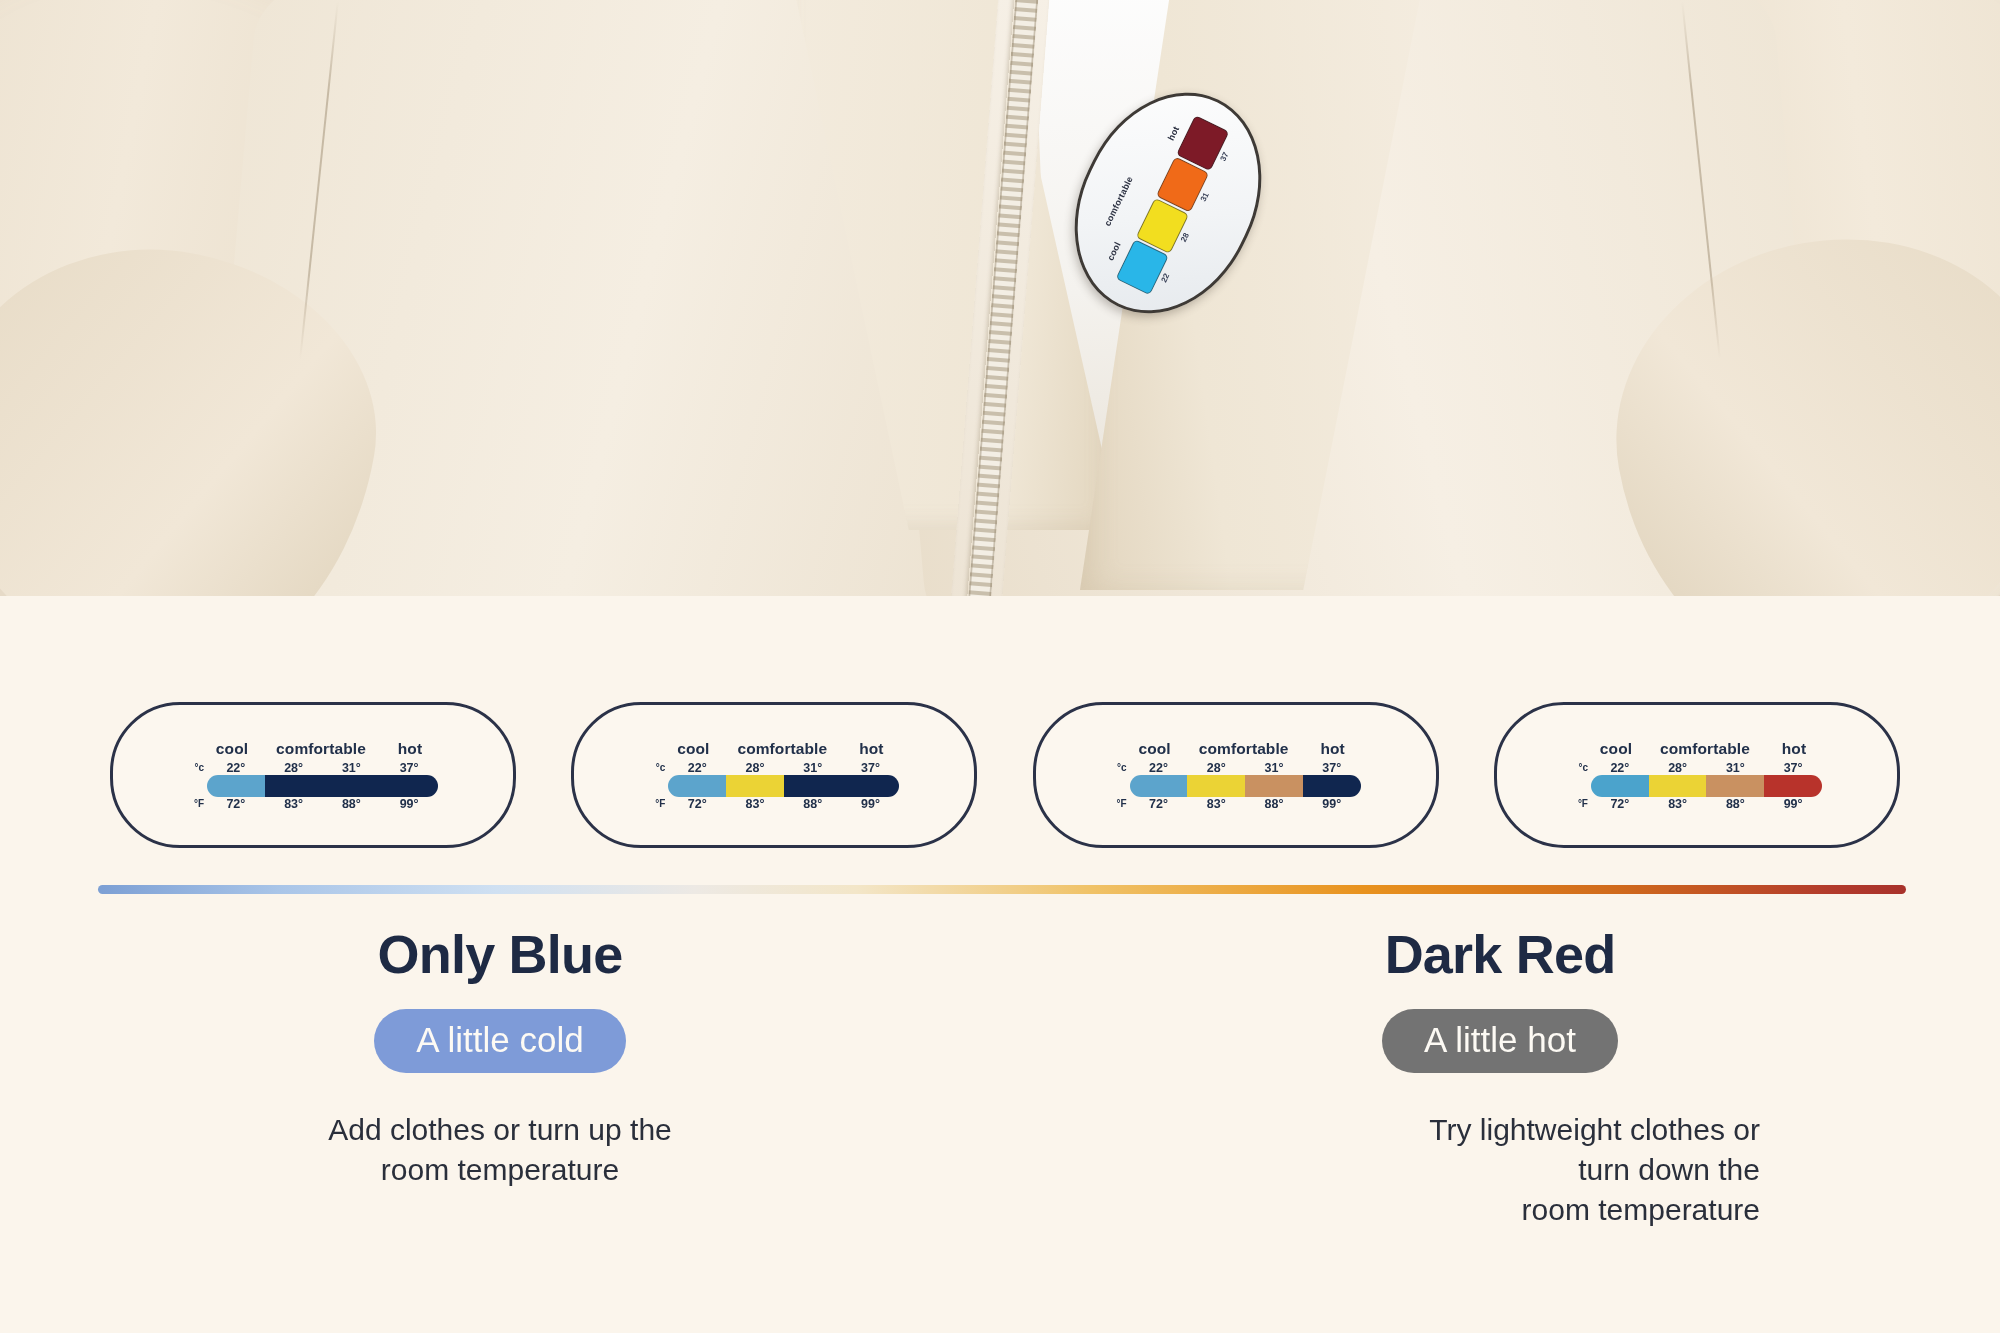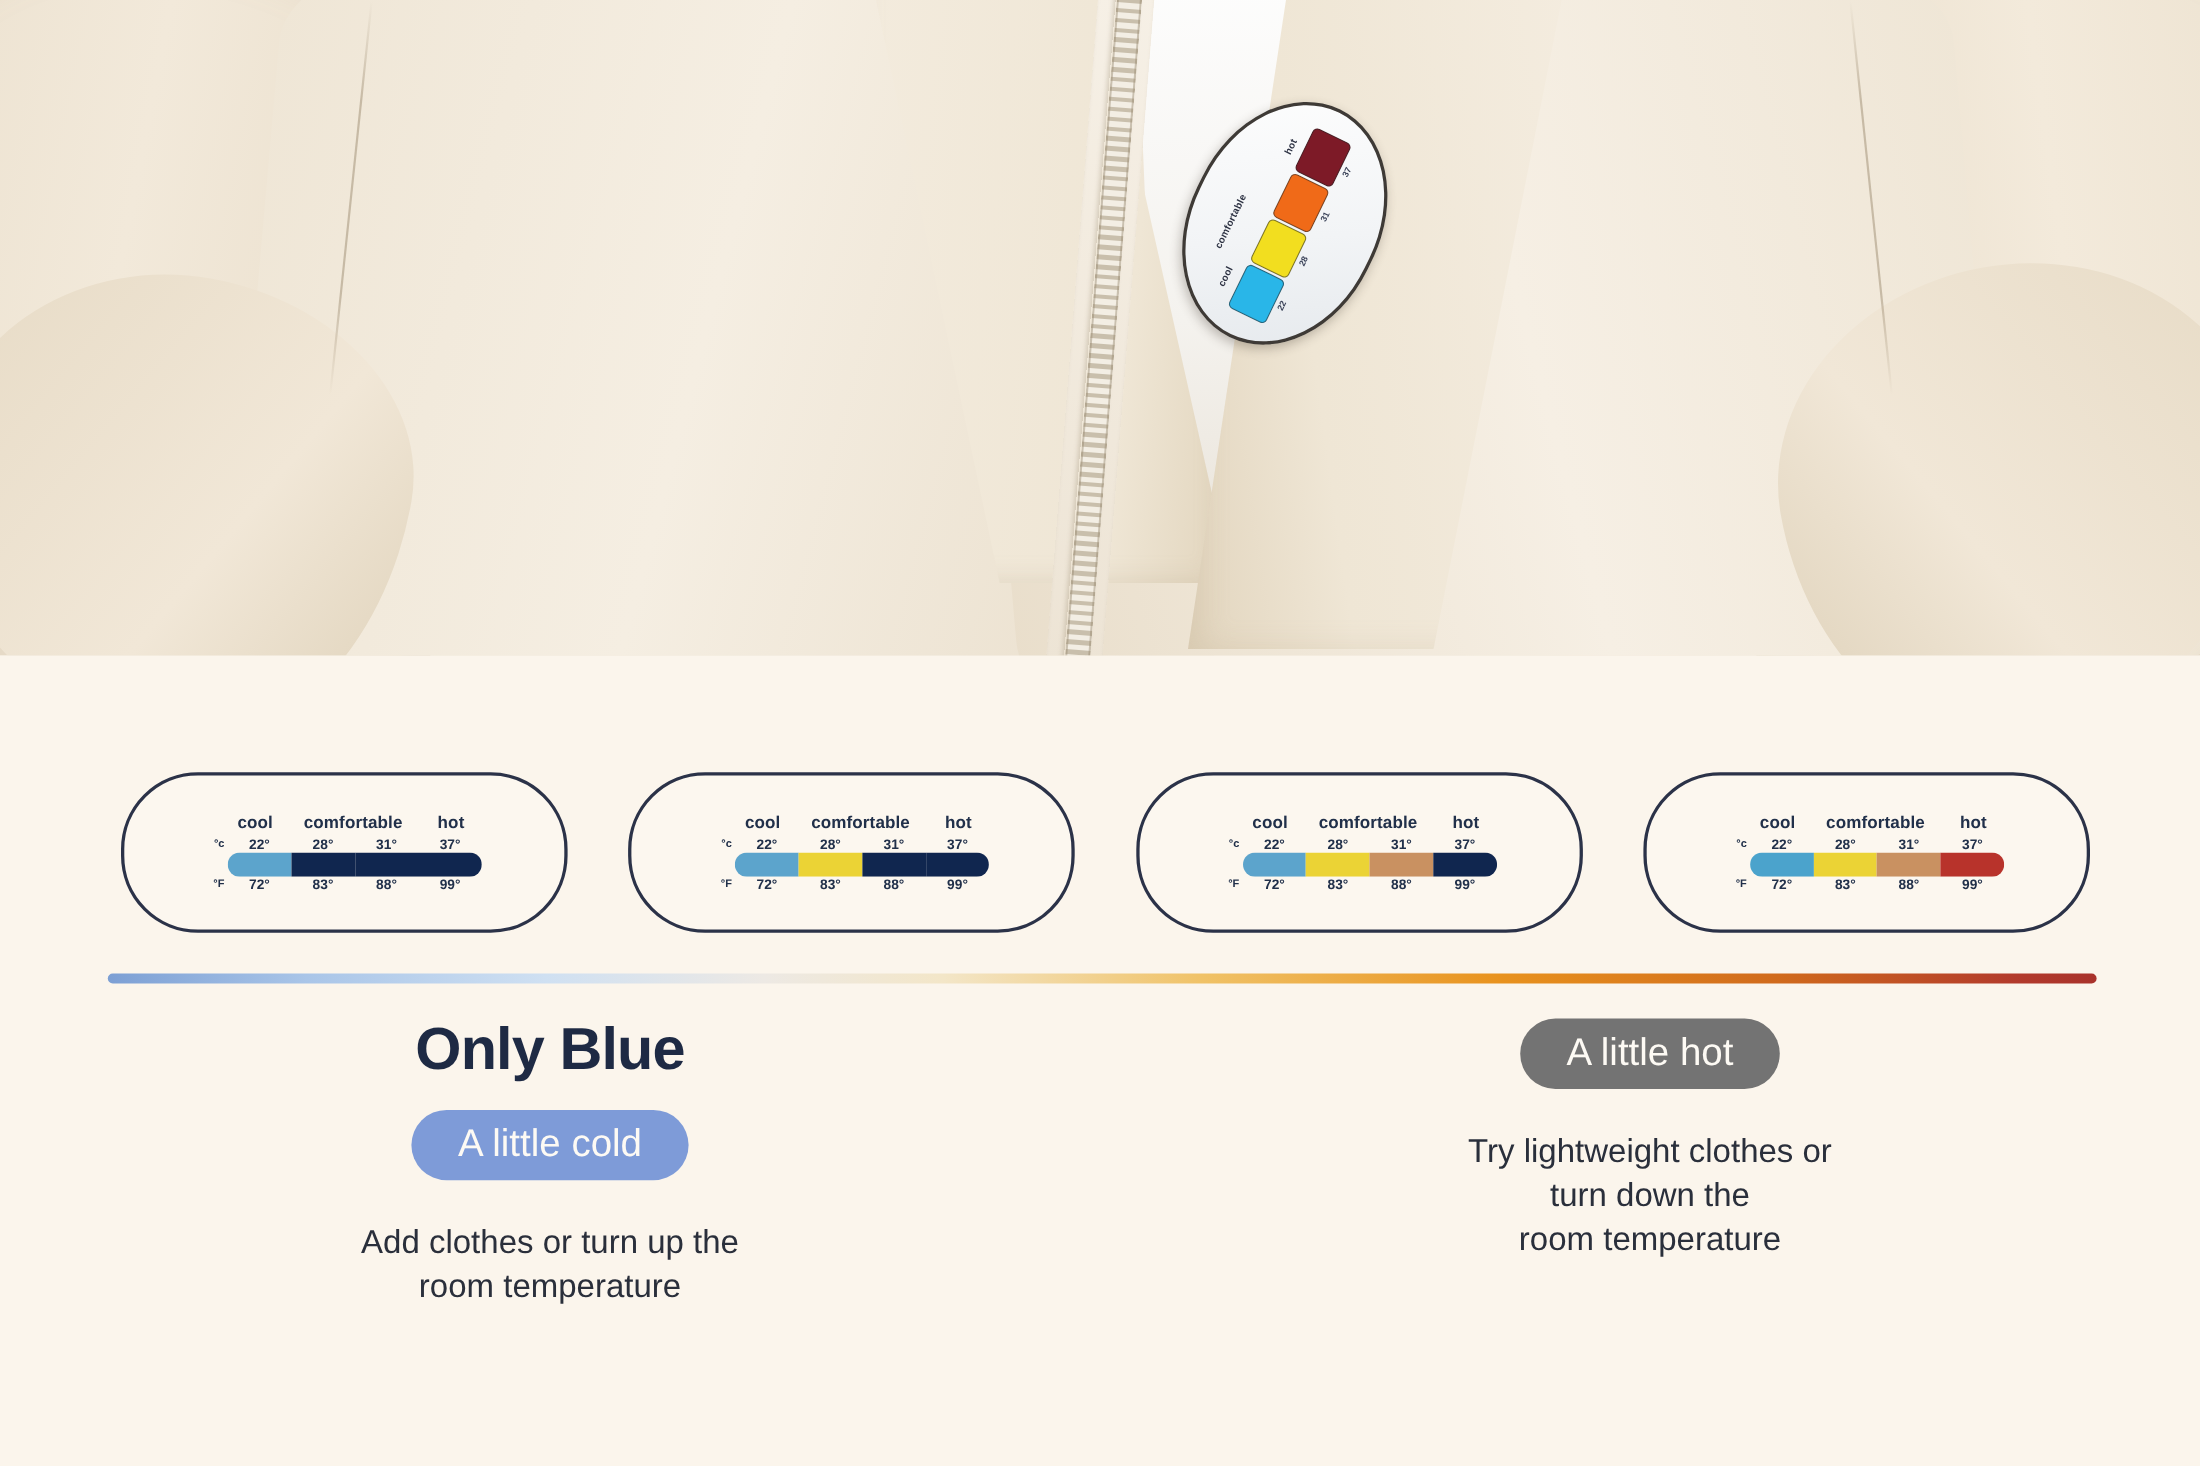--- a/index.html
+++ b/index.html
@@ -528,21 +528,22 @@
 
       <div class="state-col">
         <div class="state-title">Only Blue</div>
         <div class="state-pill" style="background:#7E9BD8">A little cold</div>
         <div class="state-desc" style="white-space:pre-line;">Add clothes or turn up the
 room temperature</div>
       </div>
 
 
       <div class="state-col">
+        <div class="state-title">Dark Red</div>
         <div class="state-pill" style="background:#737373">A little hot</div>
-        <div class="state-desc" style="white-space:pre-line;">Try lightweight clothes or
+        <div class="state-desc" style="white-space:pre-line;text-align:right;">Try lightweight clothes or
 turn down the
 room temperature</div>
       </div>
 
     </div>
   </div>
 </div>
 
 </body></html>

